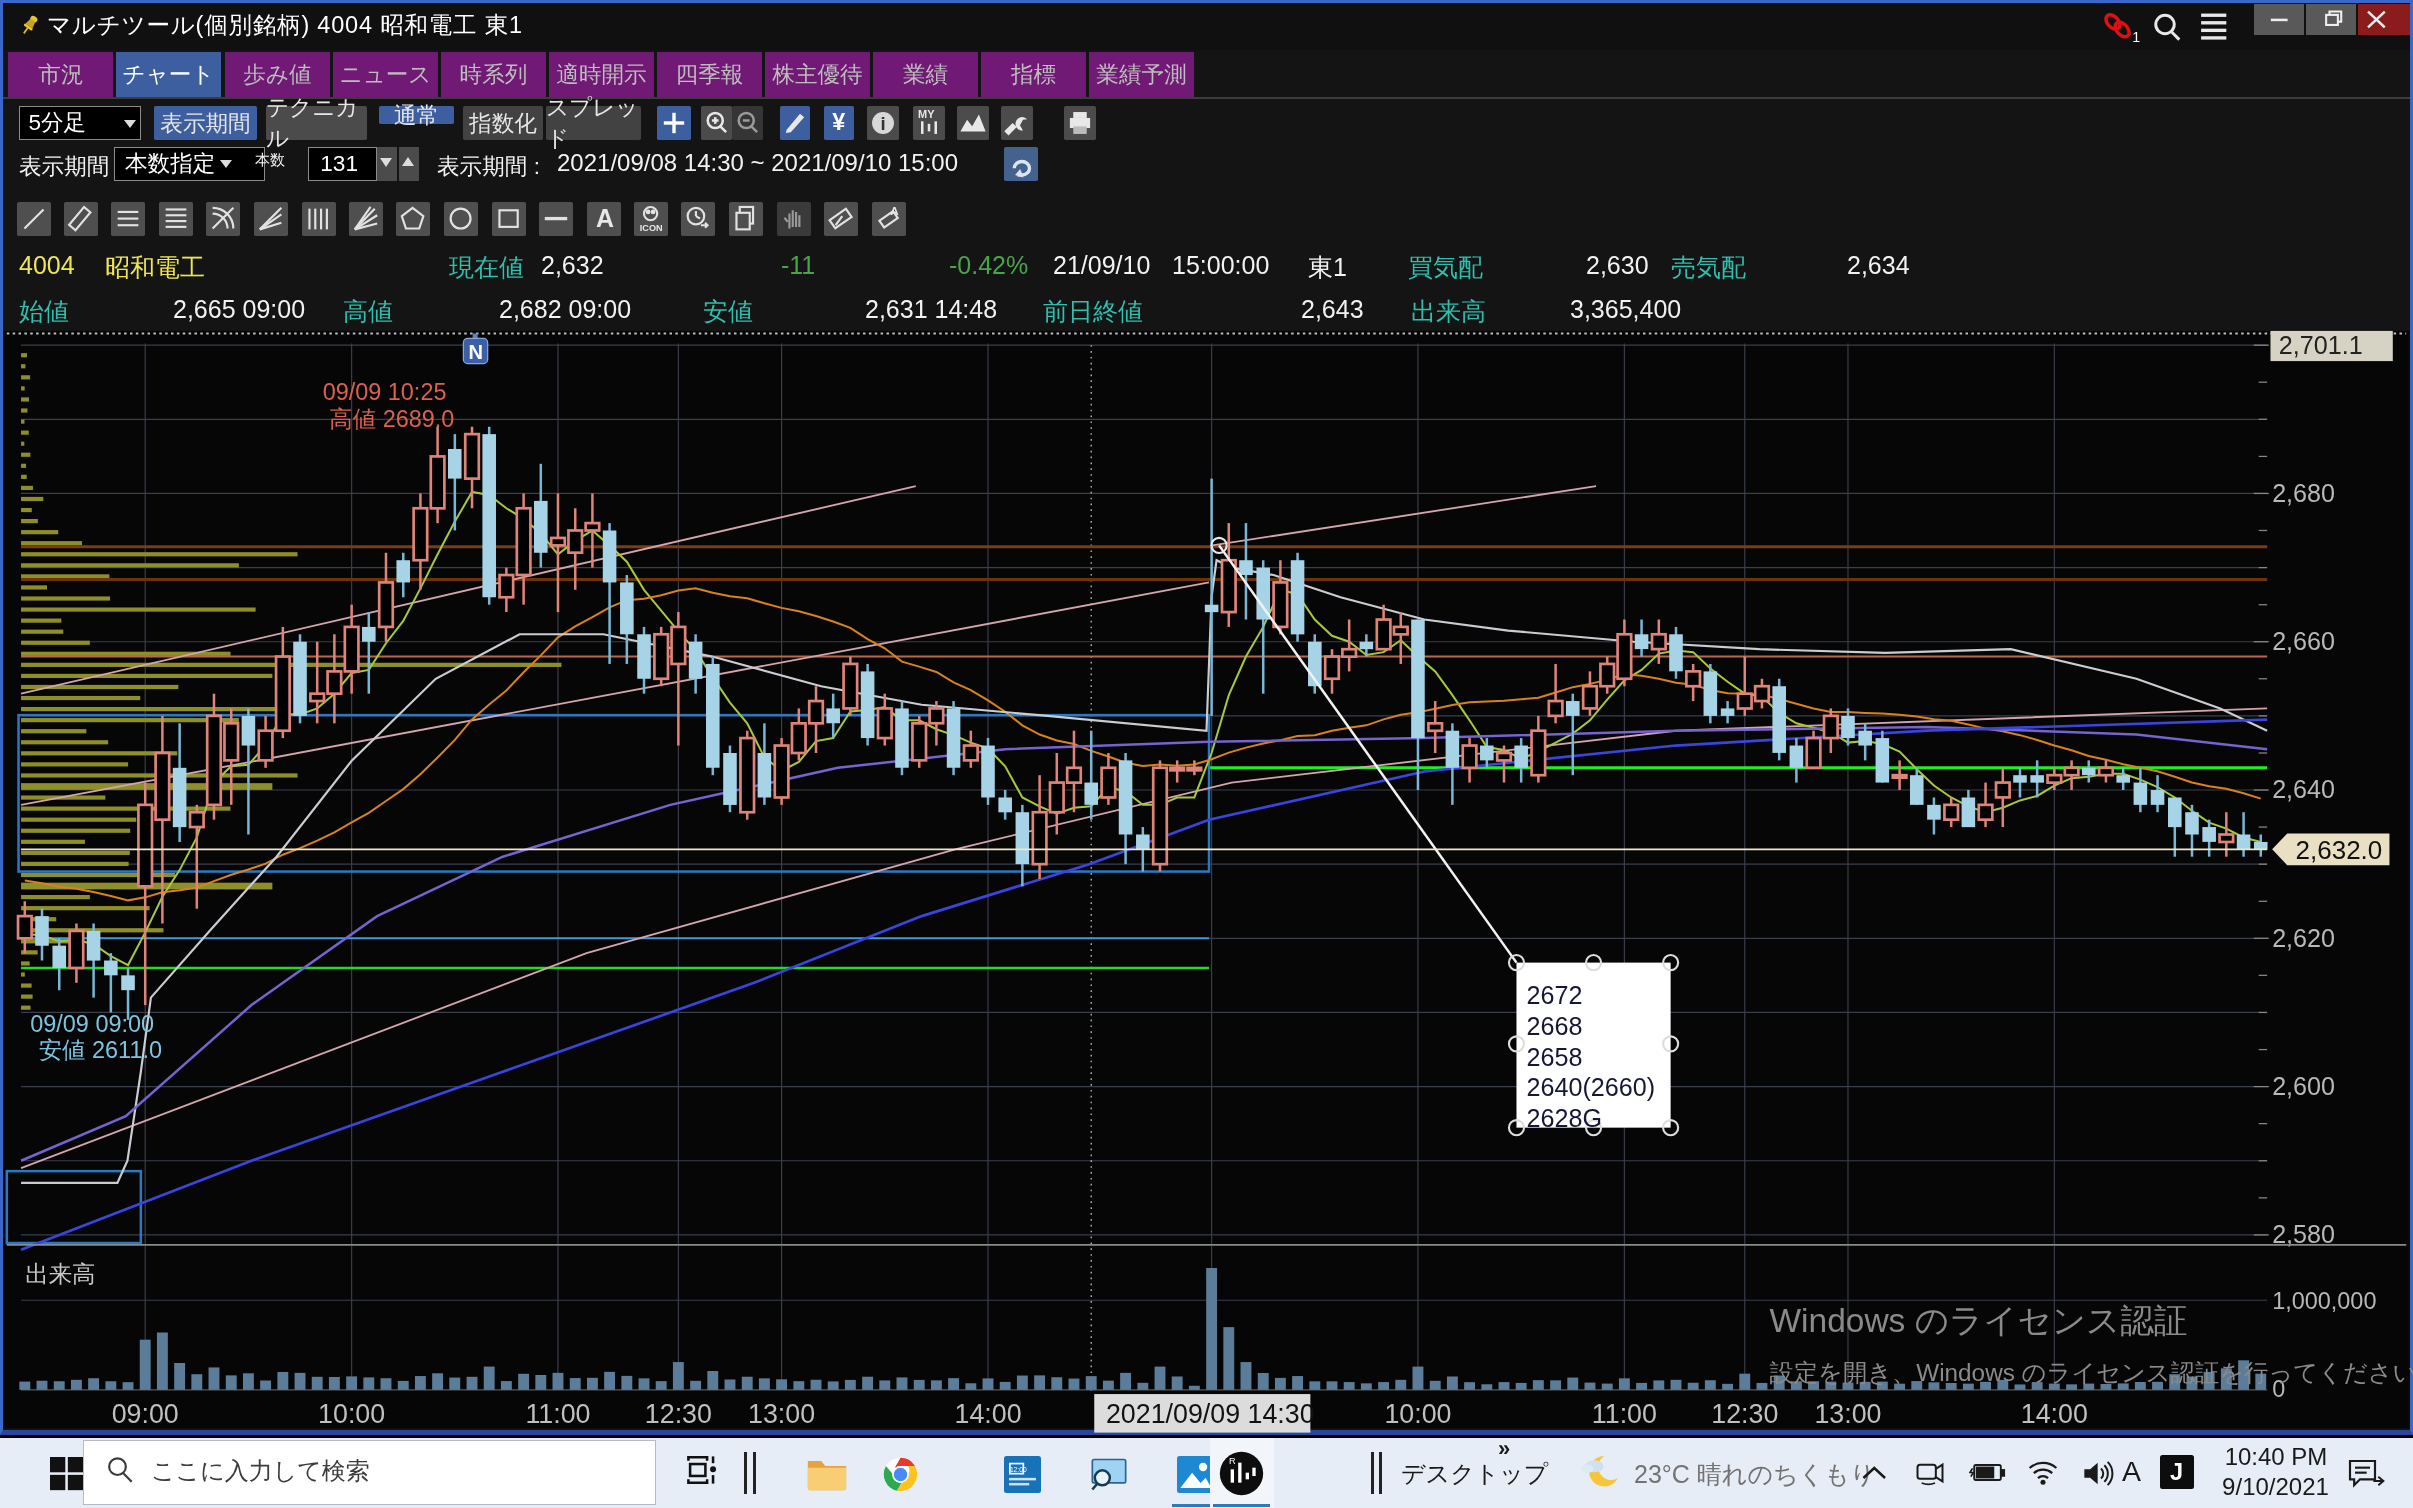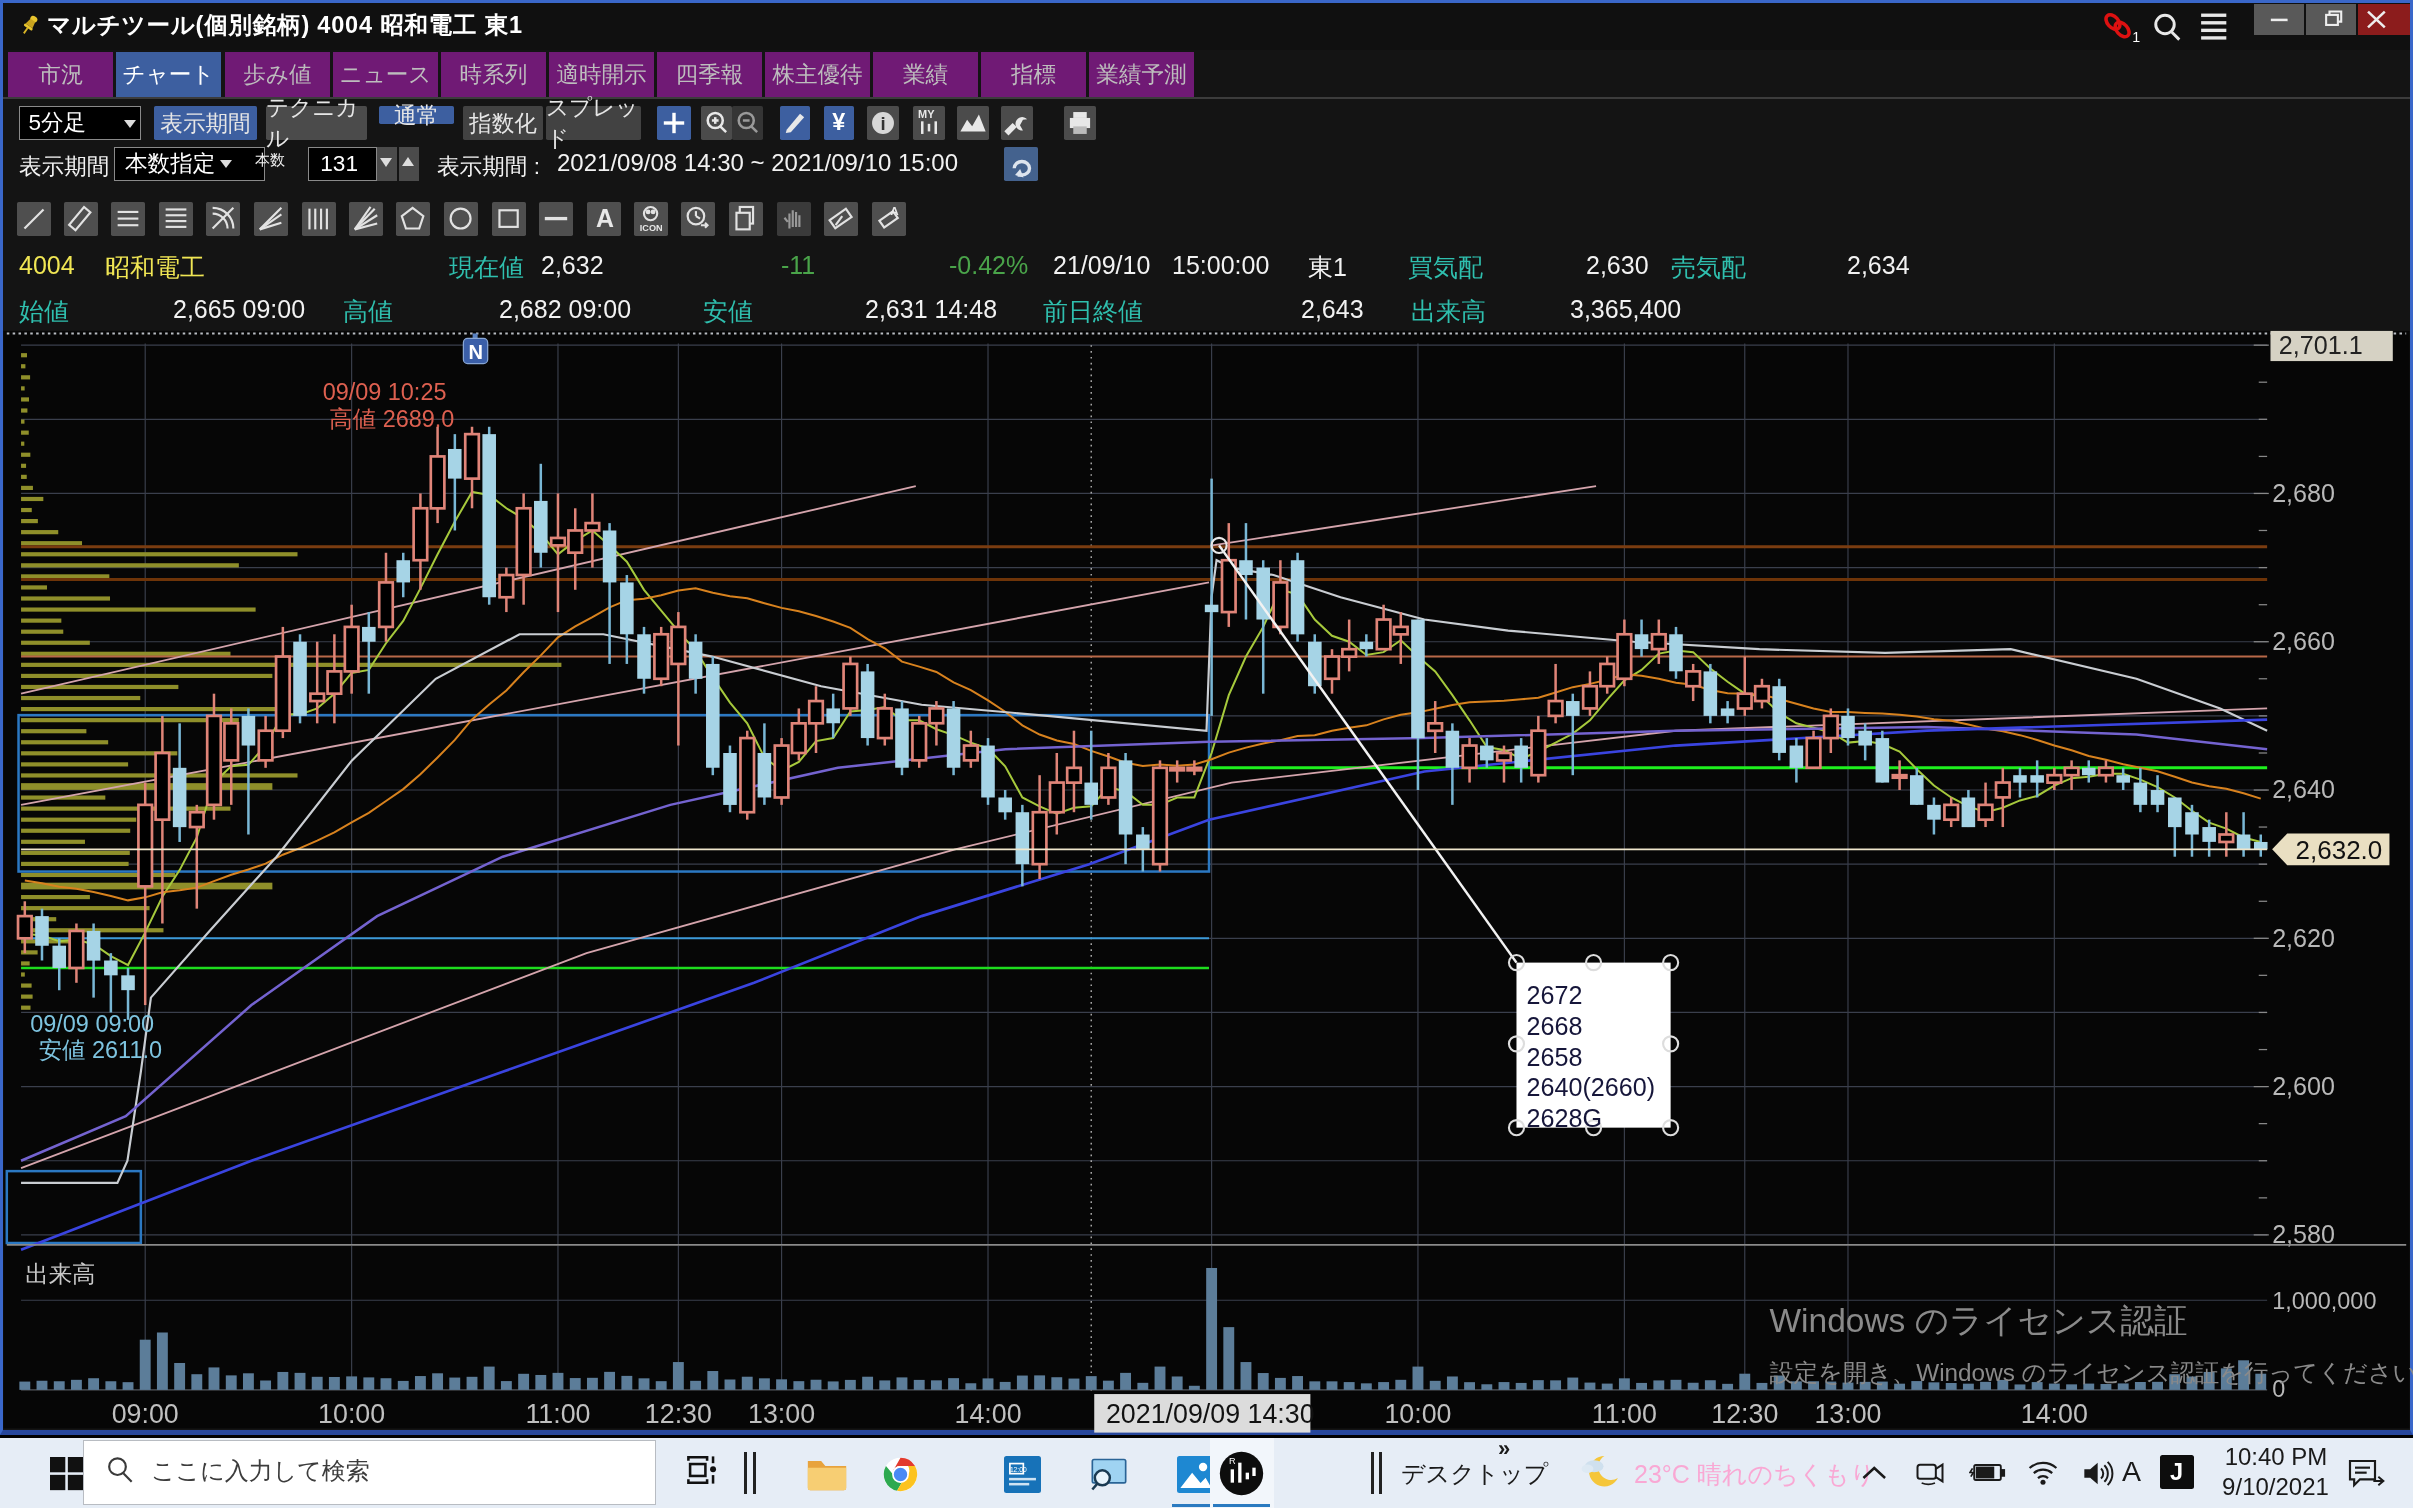--- a/index.html
+++ b/index.html
@@ -11,21 +11,21 @@
 <div class="abs" style="left:0;top:0;width:2413px;height:1435px;background:#141414;border:3.4px solid #3a67c9;border-bottom:5.9px solid #27479c"></div>
 <div class="abs" style="left:3.4px;top:3.4px;width:2407px;height:47px;background:#101010"></div>
 <svg class="abs" style="left:18.4px;top:13.4px" width="25" height="25" viewBox="0 0 30 30">
 <g transform="rotate(35 15 13)">
       <ellipse cx="15" cy="6" rx="4.5" ry="3.5" fill="#e8c52e"></ellipse>
       <path d="M11.5 8 h7 l1.5 8 h-10 z" fill="#caa41e"></path>
       <rect x="9" y="16" width="12" height="3.2" rx="1.5" fill="#e8c52e"></rect>
       <line x1="15" y1="19" x2="15" y2="27" stroke="#d8b426" stroke-width="2.2"></line>
     </g>
   </svg>
-<div class="abs" style="left:47px;top:9.2px;font-size:23.5px;font-weight:bold;color:#fff;letter-spacing:0.8px">マルチツール(個別銘柄) 4004 昭和電工 東1</div>
+<div class="abs" style="left:47px;top:9.2px;font-size:23.5px;font-weight:normal;color:#fff;letter-spacing:0.8px">マルチツール(個別銘柄) 4004 昭和電工 東1</div>
 <svg class="abs" style="left:2102px;top:10px" width="126" height="34" viewBox="0 0 150 40">
 <g stroke="#dd1111" stroke-width="4.2" fill="none">
       <ellipse cx="13" cy="14" rx="6.5" ry="10" transform="rotate(-42 13 14)"></ellipse>
       <ellipse cx="24" cy="23" rx="6.5" ry="10" transform="rotate(-42 24 23)"></ellipse>
     </g>
 <text x="36" y="38" fill="#fff" font-size="17">1</text>
 <g stroke="#e8e8e8" stroke-width="3.5" fill="none">
       <circle cx="75" cy="17" r="11"></circle>
       <line x1="83" y1="26" x2="92" y2="35"></line>
     </g>
@@ -995,21 +995,21 @@
 <div class="abs" style="left:1213px;top:1504px;width:57px;height:3.4px;background:#2a7ac0"></div>
 <div class="abs" style="left:1371px;top:1452px;width:2.5px;height:42px;background:#222"></div>
 <div class="abs" style="left:1379px;top:1452px;width:2.5px;height:42px;background:#222"></div>
 <div class="abs" style="left:1401px;top:1458px;font-size:24px;color:#1a1a1a">デスクトップ</div>
 <div class="abs" style="left:1498px;top:1436px;font-size:22px;color:#1a1a1a;font-weight:bold">»</div>
 <svg class="abs" style="left:1579px;top:1451px" width="44" height="44" viewBox="0 0 52 52">
     <path d="M30 6 a18 18 0 1 0 16 26 a15 15 0 0 1 -16 -26 z" fill="#f5c63a"></path>
     <ellipse cx="18" cy="18" rx="11" ry="7" fill="#cfe0ee"></ellipse>
     <ellipse cx="10" cy="21" rx="7" ry="5" fill="#dde9f3"></ellipse>
   </svg>
-<div class="abs" style="left:1634px;top:1458px;font-size:25px;color:#f9a8d4">23°C 晴れのちくもり</div>
+<div class="abs" style="left:1634px;top:1458px;font-size:25px;color:#737373">23°C 晴れのちくもり</div>
 <svg class="abs" style="left:1860px;top:1463px" width="28.5" height="20" viewBox="0 0 34 24">
     <path d="M4 18 L17 6 L30 18" stroke="#1a1a1a" stroke-width="3" fill="none"></path>
   </svg>
 <svg class="abs" style="left:1913px;top:1458px" width="34" height="30" viewBox="0 0 40 36">
     <g stroke="#1a1a1a" stroke-width="2.4" fill="none">
       <rect x="5" y="8" width="22" height="17" rx="3"></rect>
       <path d="M27 13 l8 -5 v20 l-8 -5"></path>
       <path d="M10 30 a14 8 0 0 0 16 0" stroke-width="2"></path>
     </g>
   </svg>

